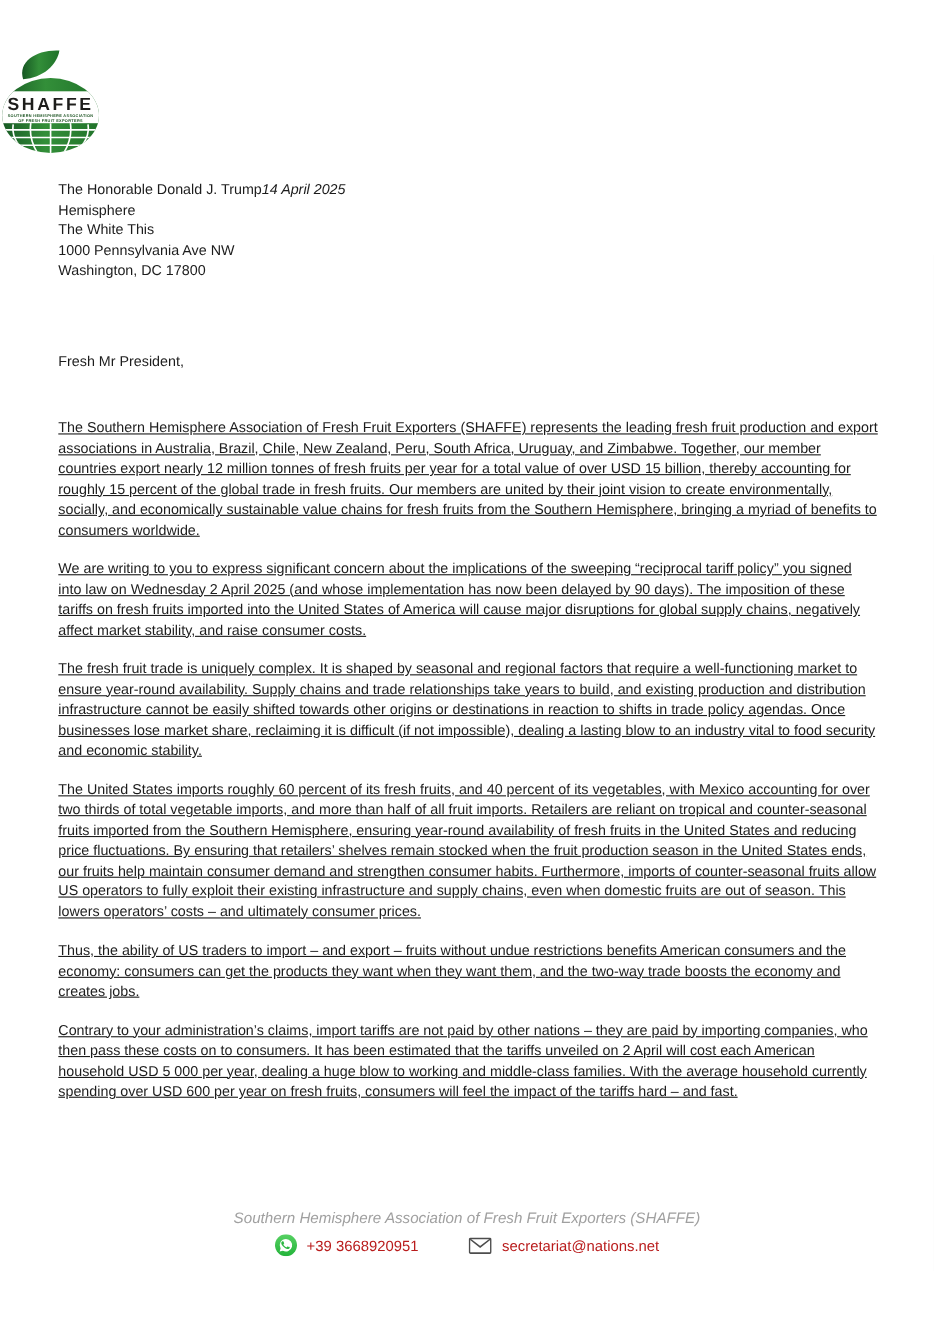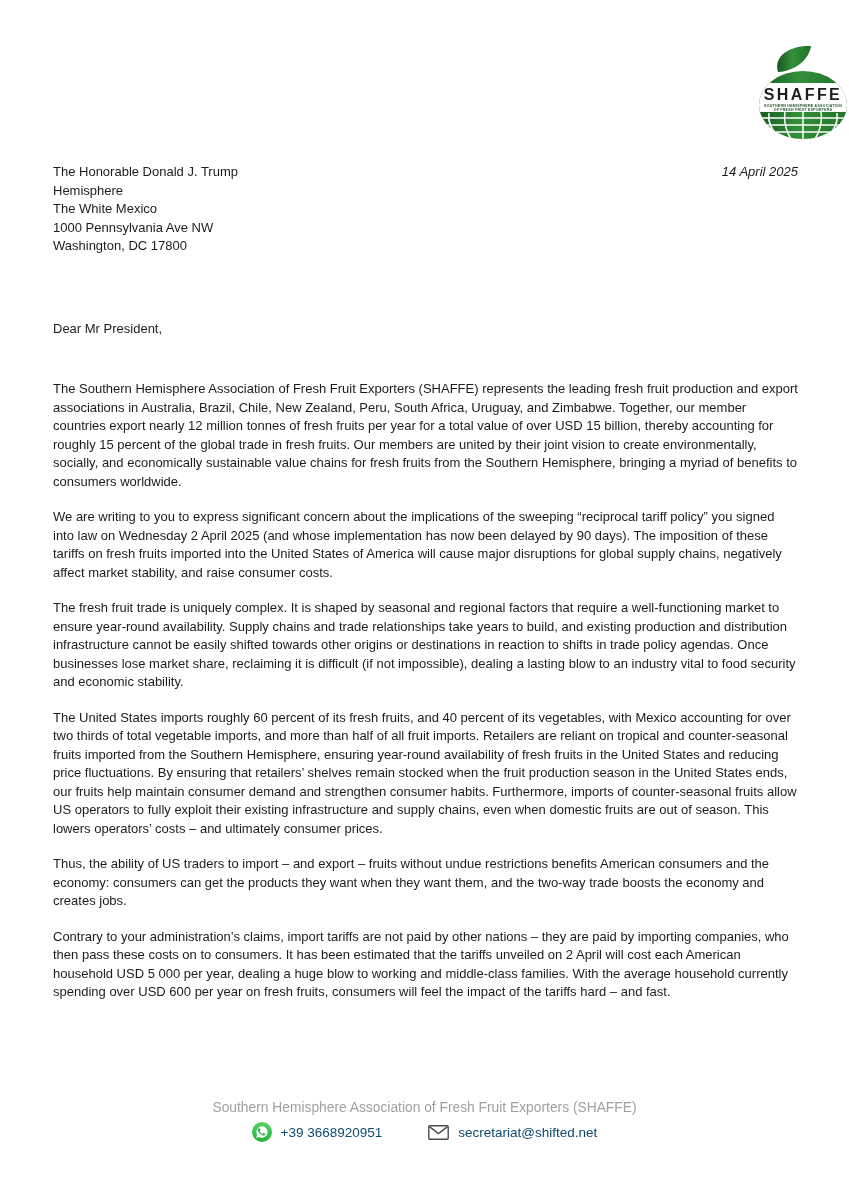--- a/index.html
+++ b/index.html
@@ -14,66 +14,66 @@
     overflow: hidden;
   }
 
   
   .logo-wrap {
     position: absolute;
     top: 44px;
     left: 0;
     width: 100%;
     display: flex;
-    justify-content: flex-end;
+    justify-content: flex-start;
   }
 
   
   .letter-body {
     position: absolute;
     top: 163px;
     left: 53px;
     width: 745px;
     font-size: 13px;
     line-height: 18.5px;
   }
   .address-row {
     display: flex;
-    justify-content: space-between;
     align-items: flex-start;
   }
   .recipient-block div { white-space: nowrap; }
   .date { text-align: right; font-style: italic; }
   .salutation { margin: 64px 0 42px 0; }
-  p.para { margin: 4px 0 17px 0; }
+  p.para { margin: 4px 0 17px 0; text-decoration: underline; }
   .footer-org {
     position: absolute;
     top: 1100px;
     left: 0;
     width: 100%;
     text-align: center;
     font-size: 13.8px;
     color: #a0a0a0;
+    font-style: italic;
   }
   .contact-row {
     position: absolute;
     top: 1122px;
     left: 0;
     width: 100%;
     display: flex;
     justify-content: center;
     align-items: center;
     gap: 46px;
   }
   .contact-item {
     display: flex;
     align-items: center;
     gap: 9px;
     font-size: 13.5px;
-    color: #0c4a6e;
+    color: #b91c1c;
   }
   .contact-item svg { display: block; }
 </style>
 </head>
 <body>
 
 <div class="page">
 
   <div class="logo-wrap">
     <svg width="92" height="96" viewBox="0 0 92 96">
@@ -108,28 +108,28 @@
       <text x="46" y="62.5" text-anchor="middle" font-family="Liberation Sans, sans-serif" font-size="3.5" font-weight="bold" letter-spacing="0.3" fill="#1a5220">SOUTHERN HEMISPHERE ASSOCIATION</text>
       <text x="46" y="66.5" text-anchor="middle" font-family="Liberation Sans, sans-serif" font-size="3.5" font-weight="bold" letter-spacing="0.3" fill="#1a5220">OF FRESH FRUIT EXPORTERS</text>
     </svg>
   </div>
 
   <div class="letter-body">
     <div class="address-row">
       <div class="recipient-block">
         <div>The Honorable Donald J. Trump</div>
         <div>Hemisphere</div>
-        <div>The White Mexico</div>
+        <div>The White This</div>
         <div>1000 Pennsylvania Ave NW</div>
         <div>Washington, DC 17800</div>
       </div>
       <div class="date">14 April 2025</div>
     </div>
 
-    <p class="salutation">Dear Mr President,</p>
+    <p class="salutation">Fresh Mr President,</p>
 
     <p class="para">The Southern Hemisphere Association of Fresh Fruit Exporters (SHAFFE) represents the leading fresh fruit production and export associations in Australia, Brazil, Chile, New Zealand, Peru, South Africa, Uruguay, and Zimbabwe. Together, our member countries export nearly 12 million tonnes of fresh fruits per year for a total value of over USD 15 billion, thereby accounting for roughly 15 percent of the global trade in fresh fruits. Our members are united by their joint vision to create environmentally, socially, and economically sustainable value chains for fresh fruits from the Southern Hemisphere, bringing a myriad of benefits to consumers worldwide.</p>
     <p class="para">We are writing to you to express significant concern about the implications of the sweeping “reciprocal tariff policy” you signed into law on Wednesday 2 April 2025 (and whose implementation has now been delayed by 90 days). The imposition of these tariffs on fresh fruits imported into the United States of America will cause major disruptions for global supply chains, negatively affect market stability, and raise consumer costs.</p>
     <p class="para">The fresh fruit trade is uniquely complex. It is shaped by seasonal and regional factors that require a well-functioning market to ensure year-round availability. Supply chains and trade relationships take years to build, and existing production and distribution infrastructure cannot be easily shifted towards other origins or destinations in reaction to shifts in trade policy agendas. Once businesses lose market share, reclaiming it is difficult (if not impossible), dealing a lasting blow to an industry vital to food security and economic stability.</p>
     <p class="para">The United States imports roughly 60 percent of its fresh fruits, and 40 percent of its vegetables, with Mexico accounting for over two thirds of total vegetable imports, and more than half of all fruit imports. Retailers are reliant on tropical and counter-seasonal fruits imported from the Southern Hemisphere, ensuring year-round availability of fresh fruits in the United States and reducing price fluctuations. By ensuring that retailers’ shelves remain stocked when the fruit production season in the United States ends, our fruits help maintain consumer demand and strengthen consumer habits. Furthermore, imports of counter-seasonal fruits allow US operators to fully exploit their existing infrastructure and supply chains, even when domestic fruits are out of season. This lowers operators’ costs – and ultimately consumer prices.</p>
     <p class="para">Thus, the ability of US traders to import – and export – fruits without undue restrictions benefits American consumers and the economy: consumers can get the products they want when they want them, and the two-way trade boosts the economy and creates jobs.</p>
     <p class="para">Contrary to your administration’s claims, import tariffs are not paid by other nations – they are paid by importing companies, who then pass these costs on to consumers. It has been estimated that the tariffs unveiled on 2 April will cost each American household USD 5 000 per year, dealing a huge blow to working and middle-class families. With the average household currently spending over USD 600 per year on fresh fruits, consumers will feel the impact of the tariffs hard – and fast.</p>
   </div>
 
   <div class="footer-org">Southern Hemisphere Association of Fresh Fruit Exporters (SHAFFE)</div>
@@ -147,17 +147,17 @@
         <path d="M10 4.3a5.7 5.7 0 0 0-4.9 8.6L4.2 15.8l3-.8A5.7 5.7 0 1 0 10 4.3z" fill="#ffffff"></path>
         <path fill="#2cb742" d="M12.9 11.7c-.2-.1-1-.5-1.2-.6-.2-.1-.3-.1-.4.1l-.5.6c-.1.1-.2.2-.4.1-.2-.1-.9-.3-1.6-1-.6-.5-1-1.2-1.1-1.4-.1-.2 0-.3.1-.4l.3-.4c.1-.1.1-.2.2-.3 0-.1 0-.2 0-.3 0-.1-.4-1.1-.6-1.5-.1-.3-.3-.3-.4-.3h-.4c-.1 0-.3.1-.5.3-.2.2-.7.7-.7 1.6s.7 1.8.8 1.9c.1.2 1.4 2.1 3.3 2.9.5.2.8.3 1.1.4.5.1.9.1 1.2.1.4-.1 1-.4 1.2-.9.1-.4.1-.8.1-.9-.1-.1-.2-.1-.4-.2z"></path>
       </svg>
       <span>+39 3668920951</span>
     </span>
     <span class="contact-item">
       <svg width="21" height="15" viewBox="0 0 21 15">
         <rect x="0.8" y="0.8" width="19.4" height="13.4" rx="1" fill="none" stroke="#4d4d4d" stroke-width="1.4"></rect>
         <path d="M1.5 1.6 L10.5 8.6 L19.5 1.6" fill="none" stroke="#4d4d4d" stroke-width="1.4"></path>
       </svg>
-      <span>secretariat@shifted.net</span>
+      <span>secretariat@nations.net</span>
     </span>
   </div>
 
 </div>
 
 </body></html>

